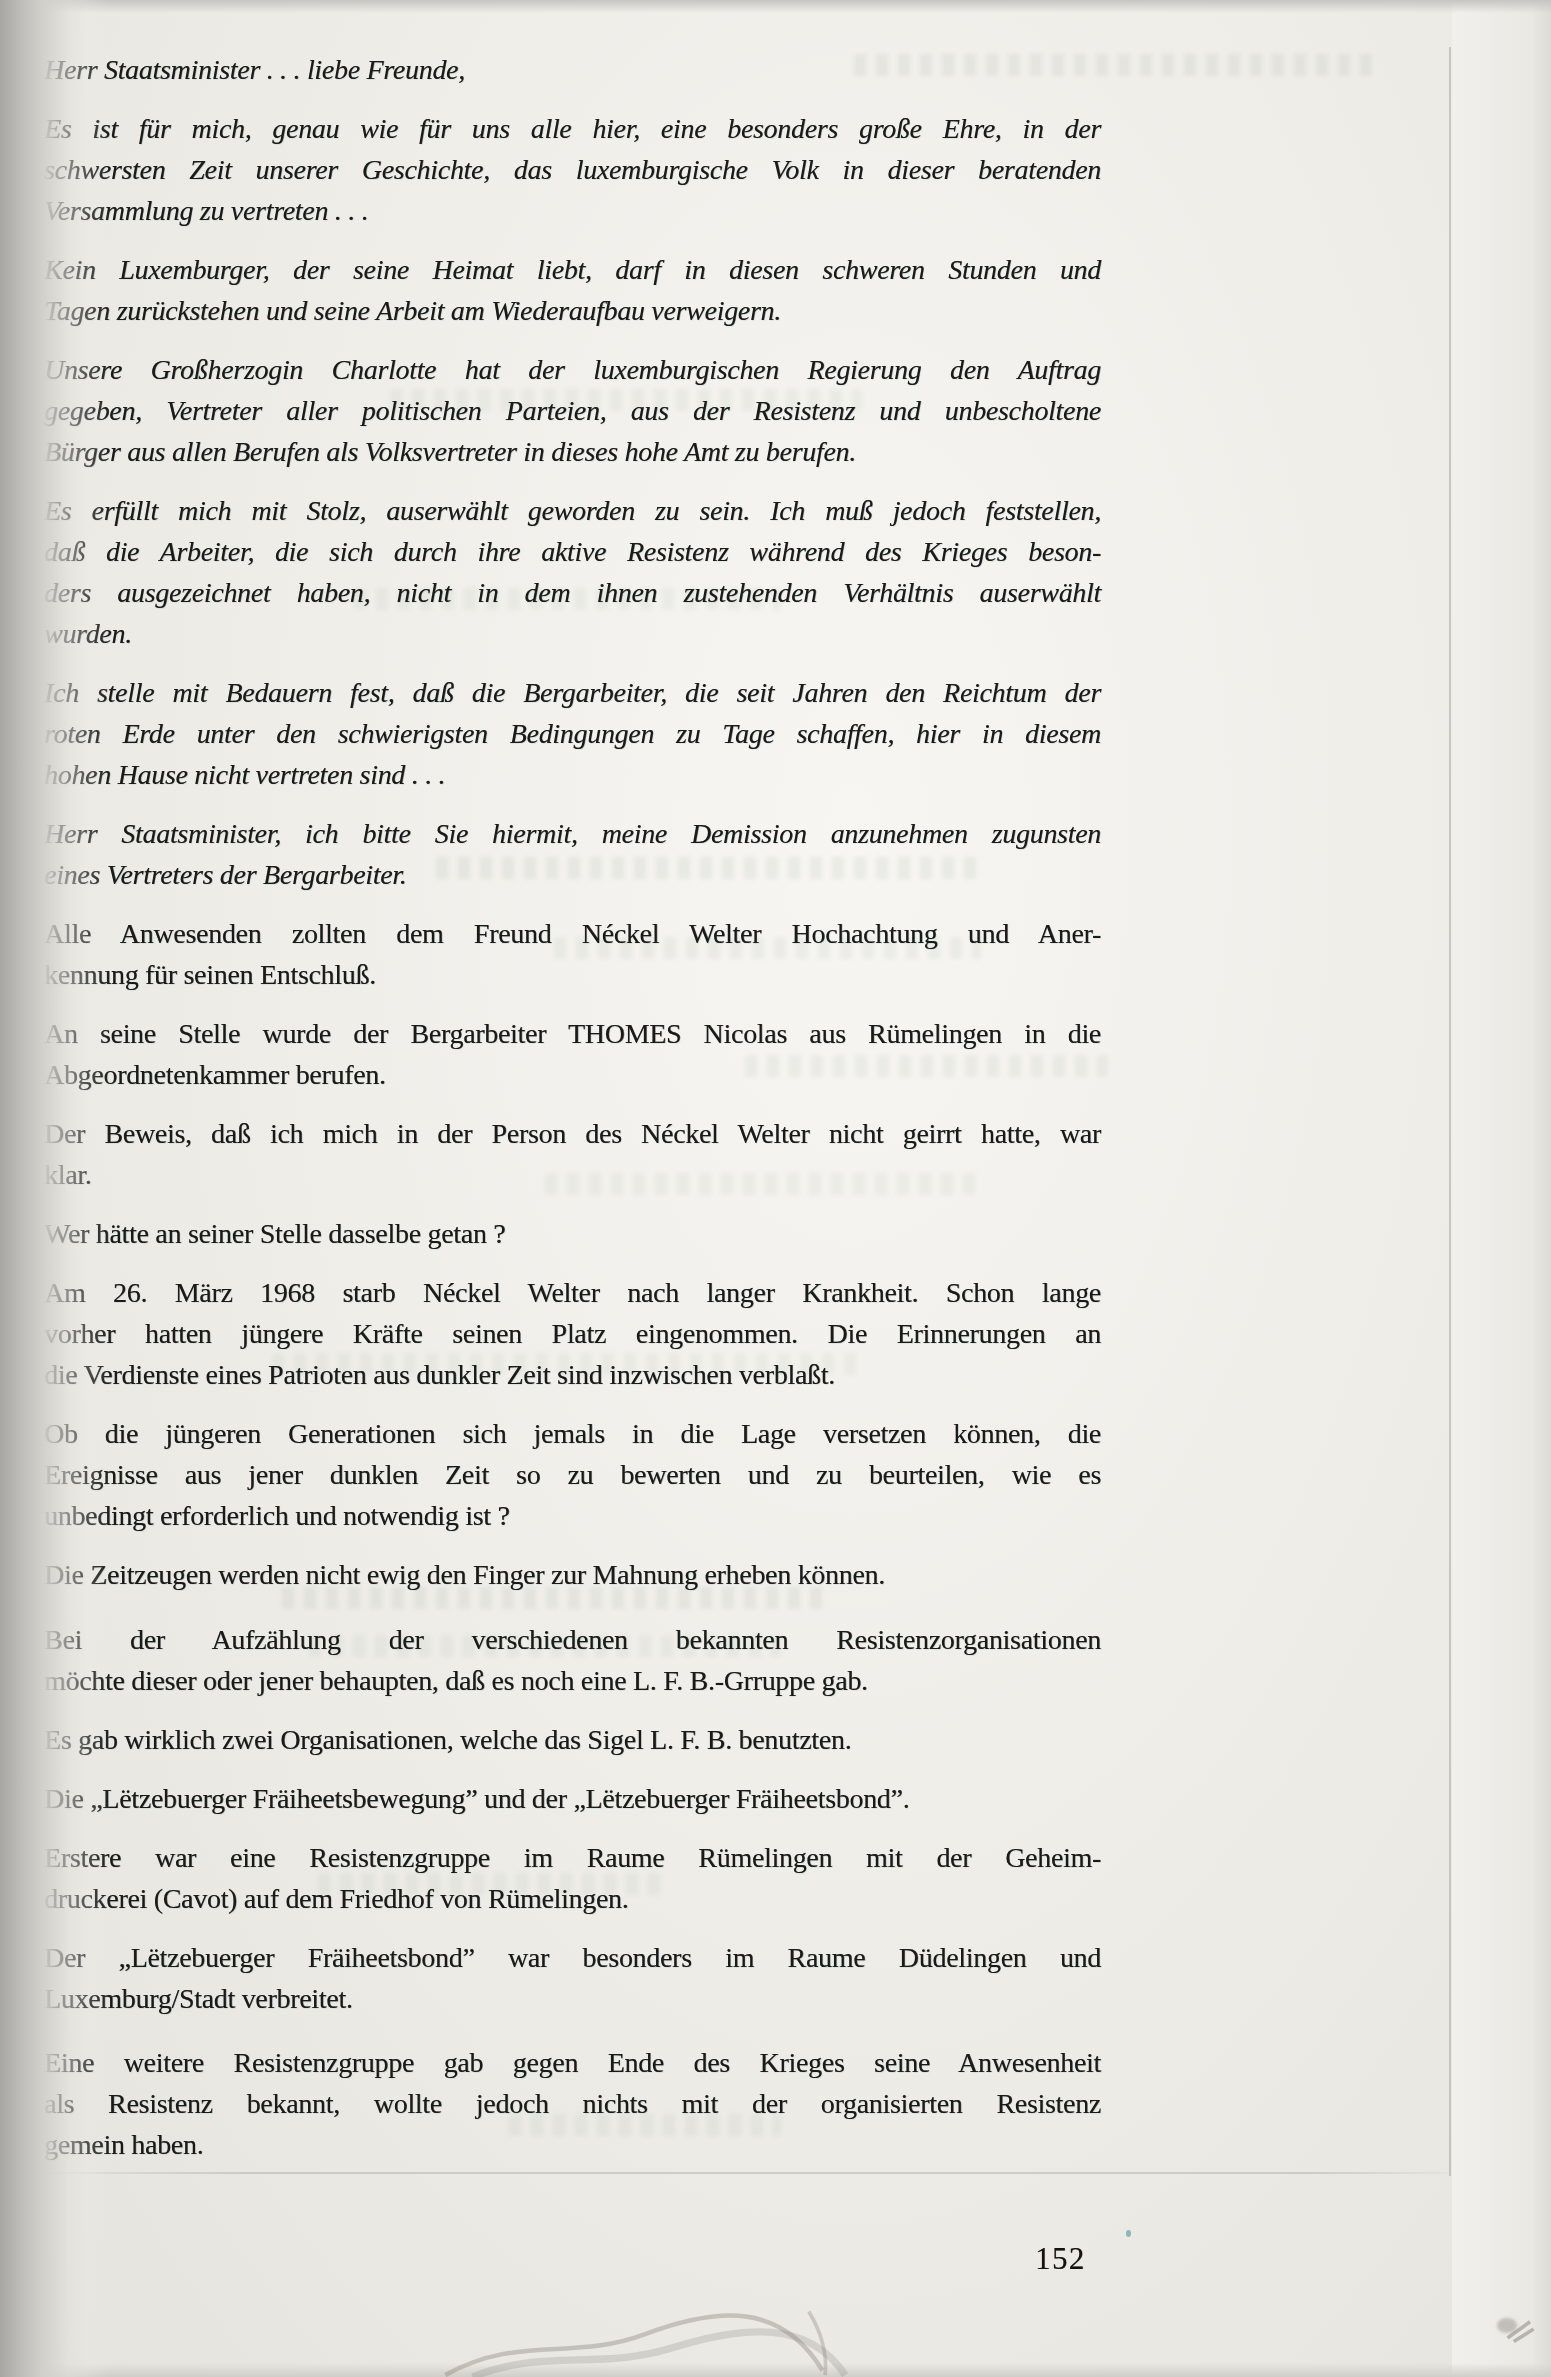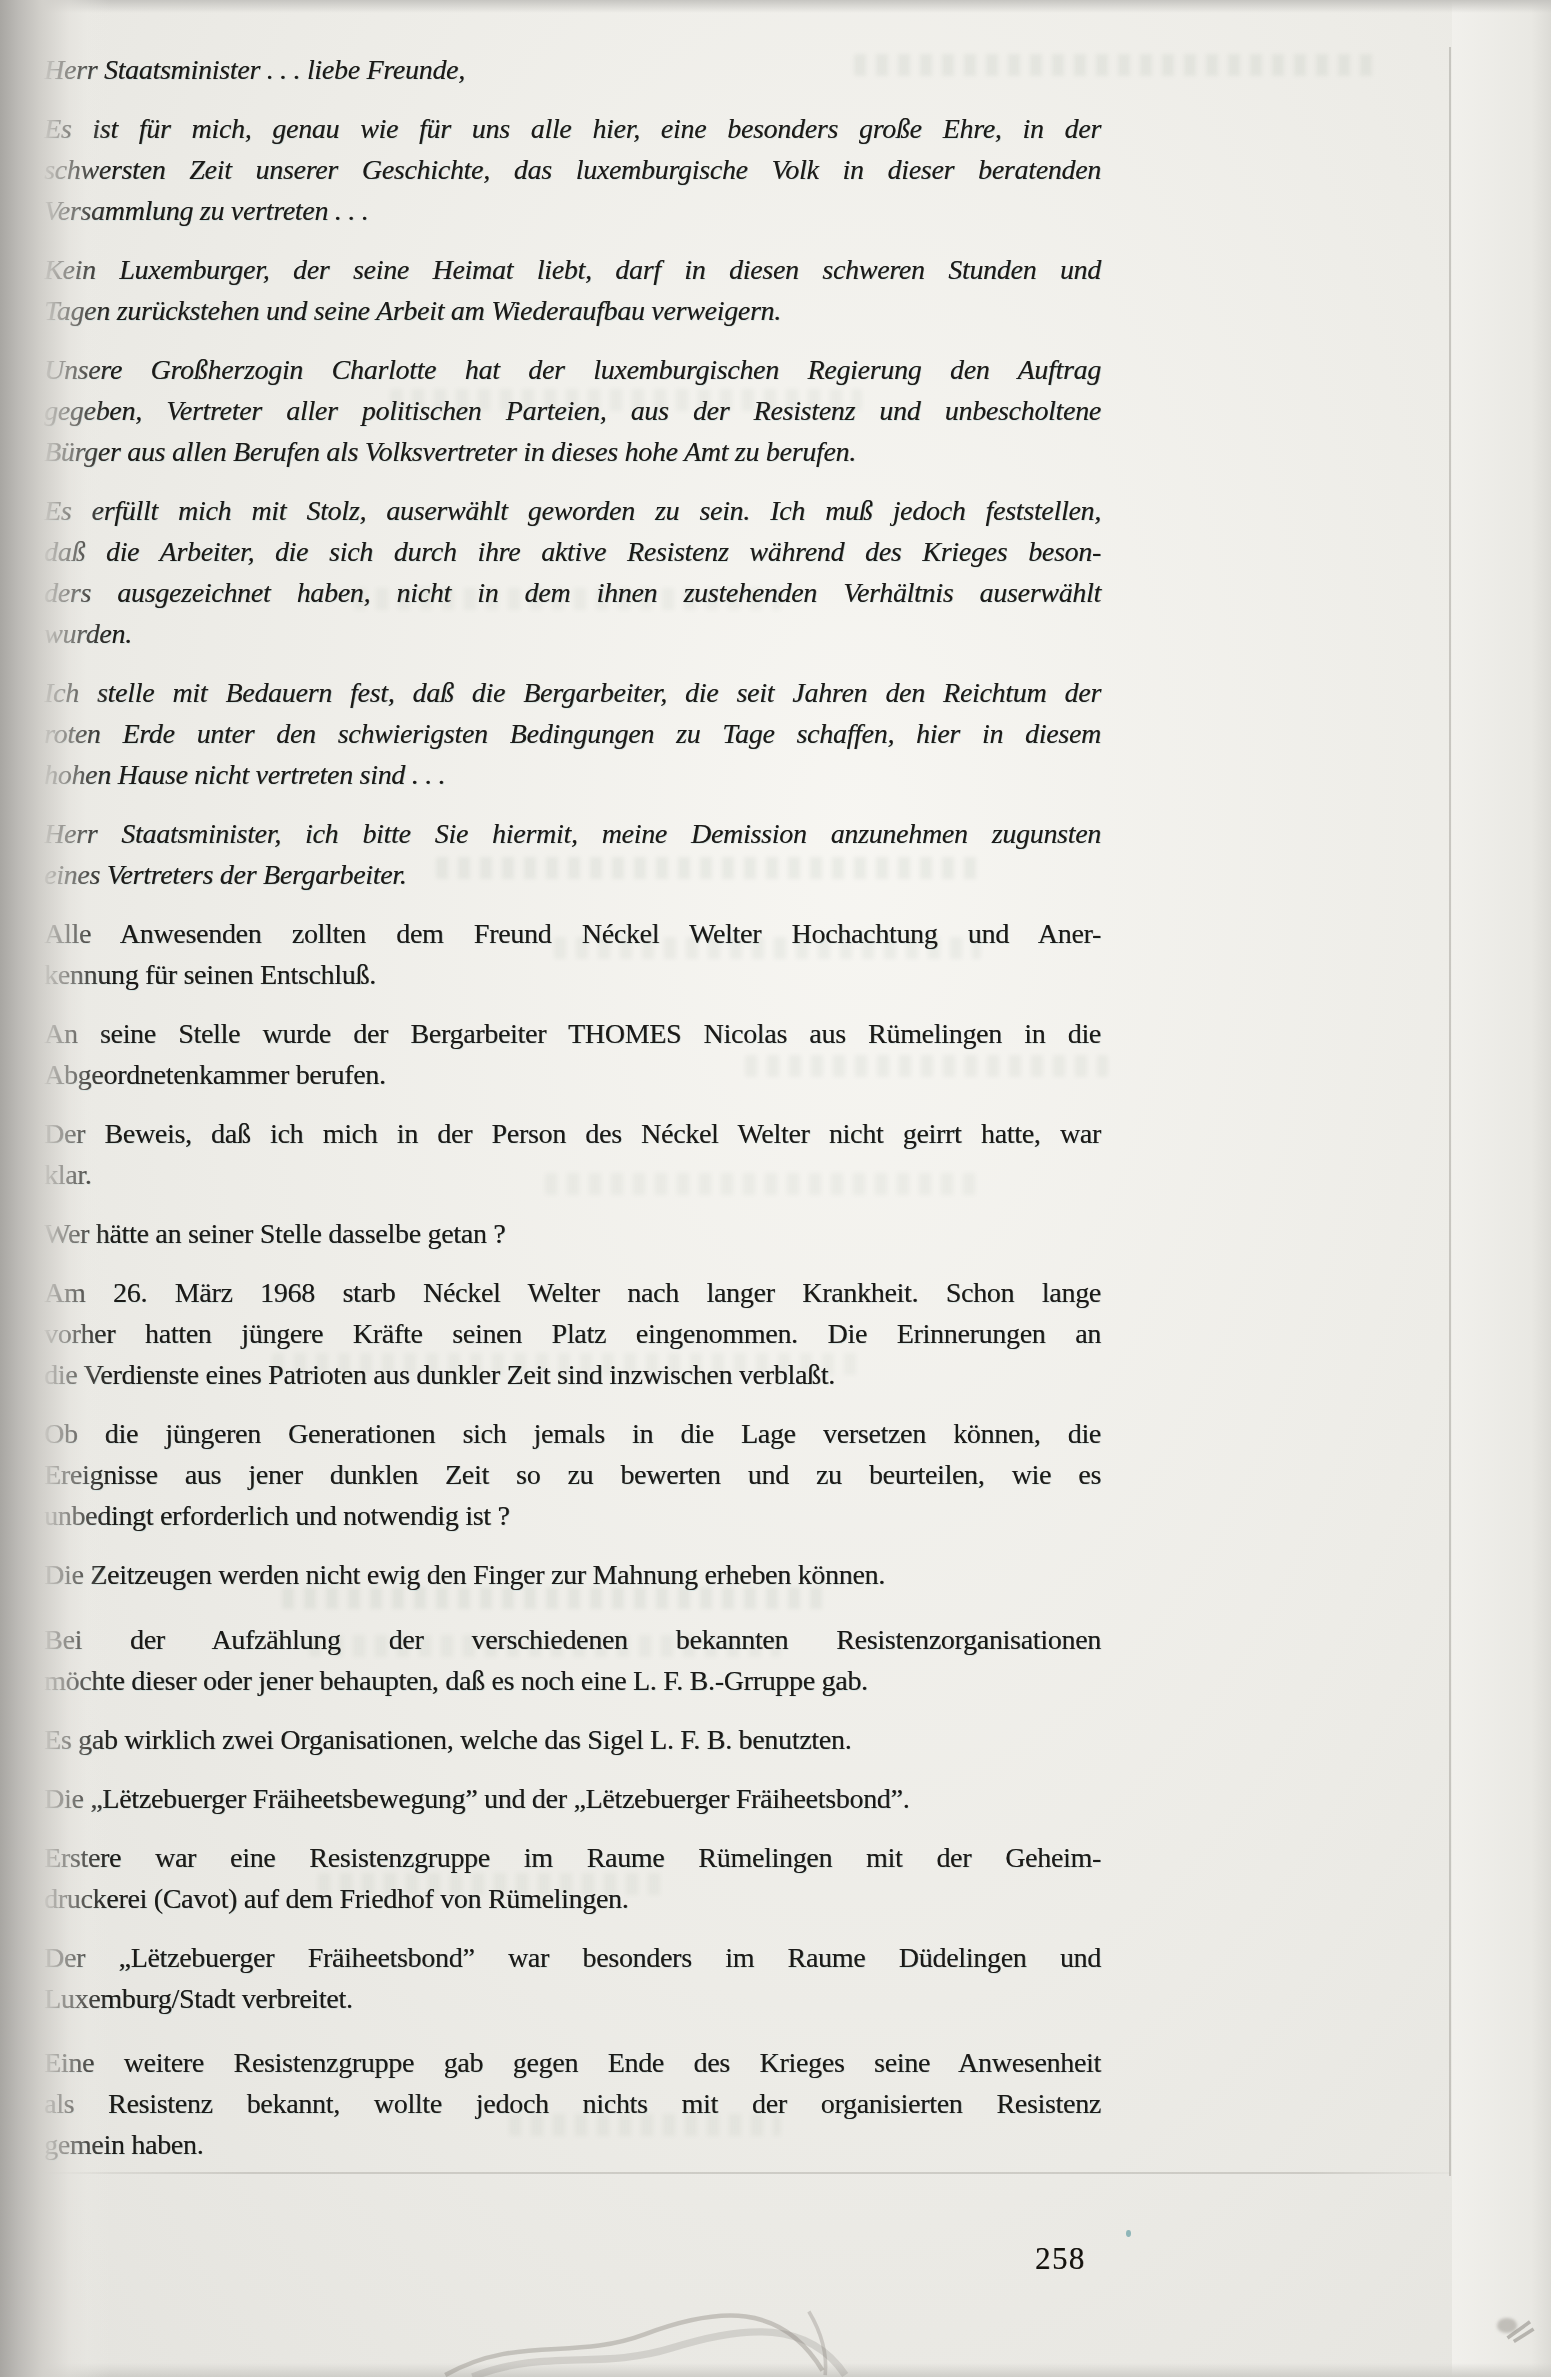--- a/index.html
+++ b/index.html
@@ -167,21 +167,21 @@
       </div>
       <div class="para gap">
         <div class="line">Eine weitere Resistenzgruppe gab gegen Ende des Krieges seine Anwesenheit</div>
         <div class="line">als Resistenz bekannt, wollte jedoch nichts mit der organisierten Resistenz</div>
         <div class="line last">gemein haben.</div>
       </div>
     </div>
 
   </div>
 
-  <div class="pagenum">258</div>
+  <div class="pagenum">152</div>
 
   <div class="edge-right"></div>
   <div class="vline"></div>
   <div class="hline"></div>
   <div class="gutter"></div>
   <div class="edge-top"></div>
   <div class="edge-bottom"></div>
 
   <div class="speck" style="left:1126px;top:2230px;width:5.4px;height:7.3px;background:rgba(50,130,140,0.5);"></div>
   <div class="speck" style="left:1497px;top:2318px;width:20px;height:14.5px;background:rgba(130,125,118,0.4);filter:blur(1.8px);"></div>

